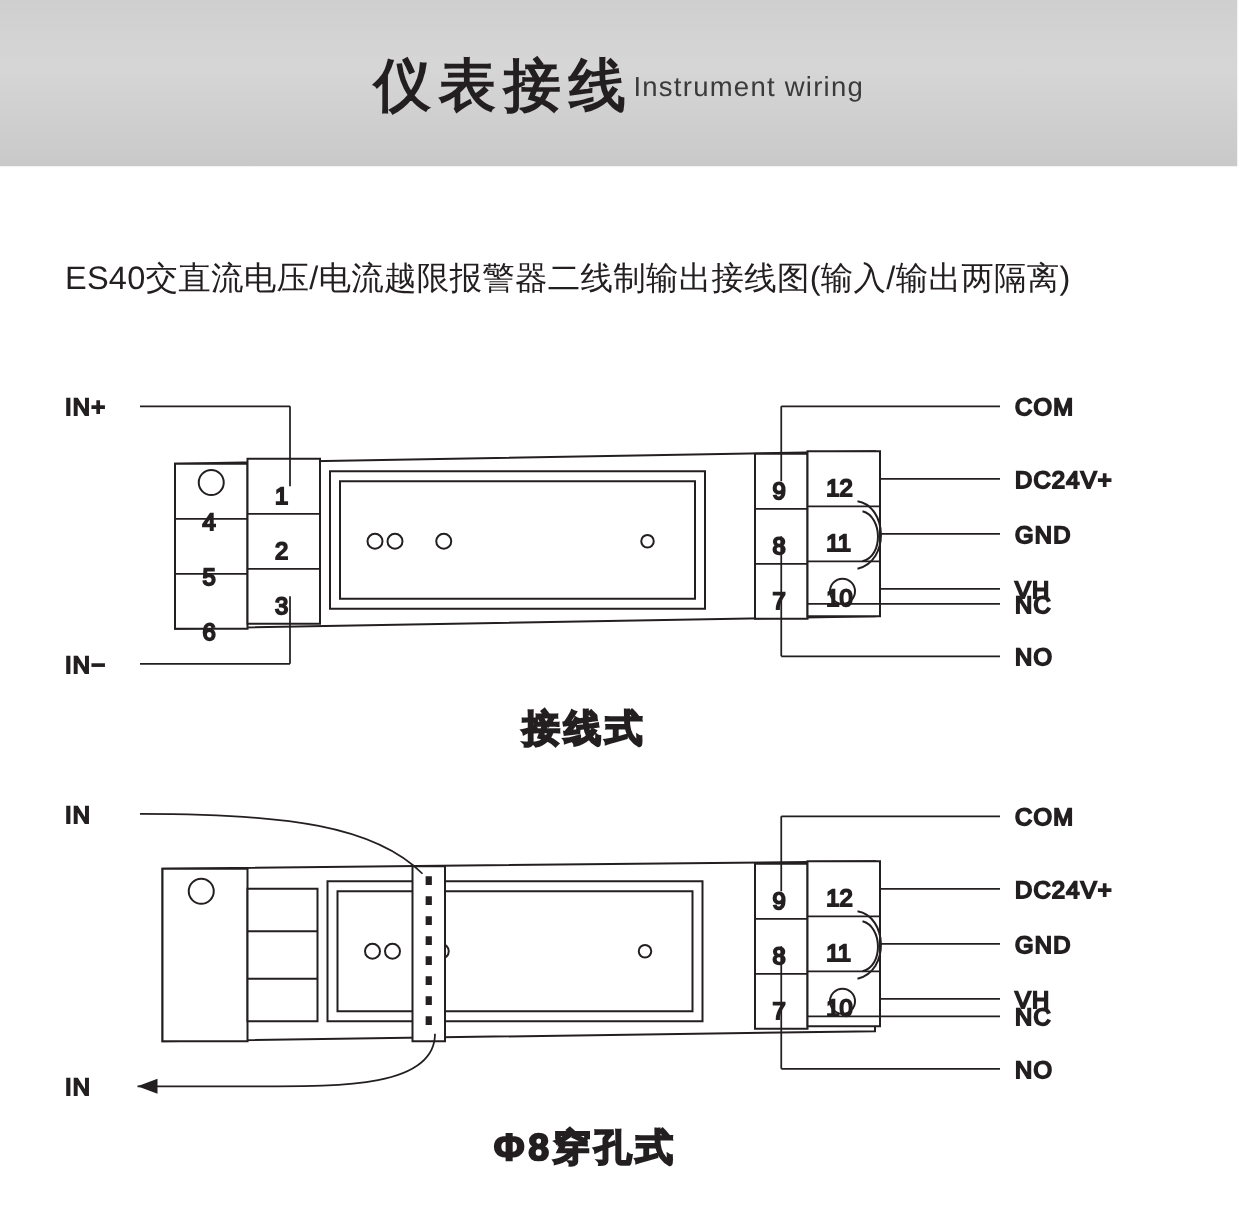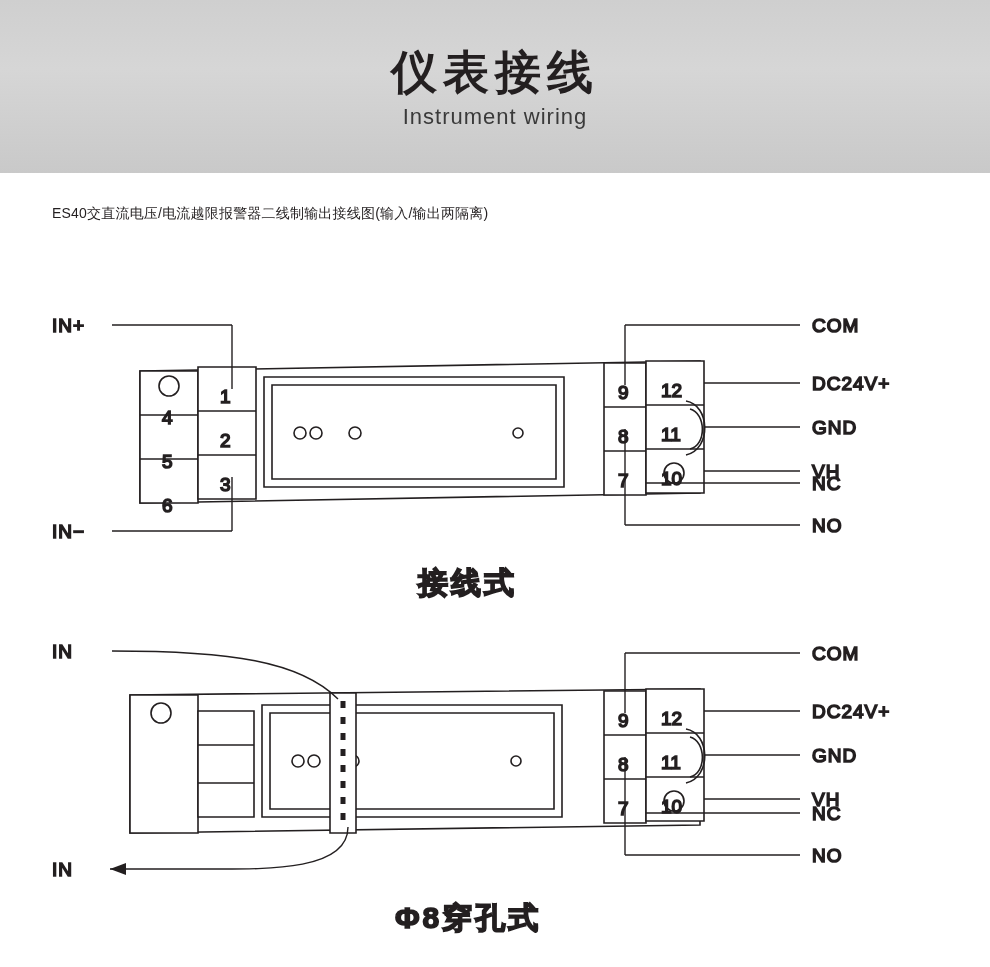--- a/index.html
+++ b/index.html
@@ -12,24 +12,23 @@
     height: 967px;
     font-family: "Liberation Sans", sans-serif;
     color: #231f20;
     position: relative;
     overflow: hidden;
   }
 
   
   .banner {
     width: 990px;
-    height: 173px;
+    height: 133px;
     background: linear-gradient(to bottom, #cfcfcf 0%, #d6d6d6 40%, #c9c9c9 100%);
     display: flex;
-    flex-direction: column;
     align-items: center;
     justify-content: center;
     box-sizing: border-box;
   }
   .banner-title {
     font-size: 46px;
     font-weight: bold;
     letter-spacing: 6px;
     color: #231f20;
     line-height: 1.1;
@@ -40,21 +39,21 @@
     color: #3a3a3a;
     letter-spacing: 1px;
     margin-top: 6px;
   }
 
   
   .caption {
     position: absolute;
     left: 52px;
     top: 205px;
-    font-size: 14px;
+    font-size: 26px;
     color: #231f20;
     letter-spacing: 0.2px;
     white-space: nowrap;
   }
 
   
   .diagram-area {
     position: absolute;
     left: 0;
     top: 133px;

